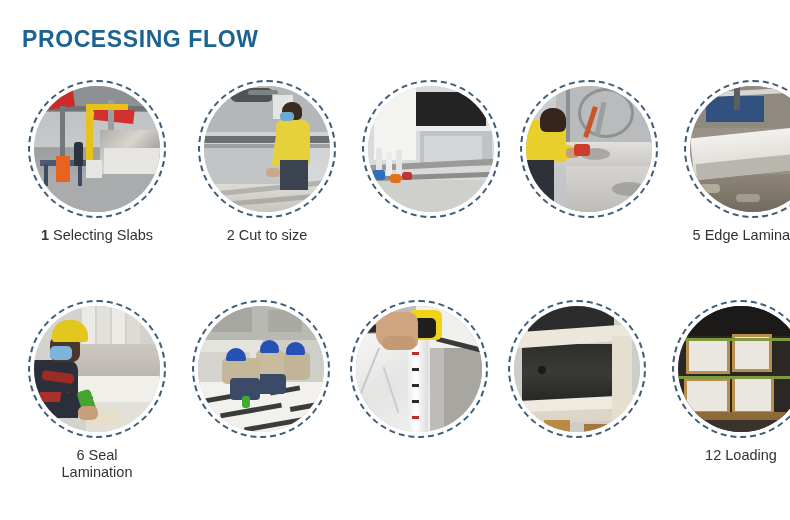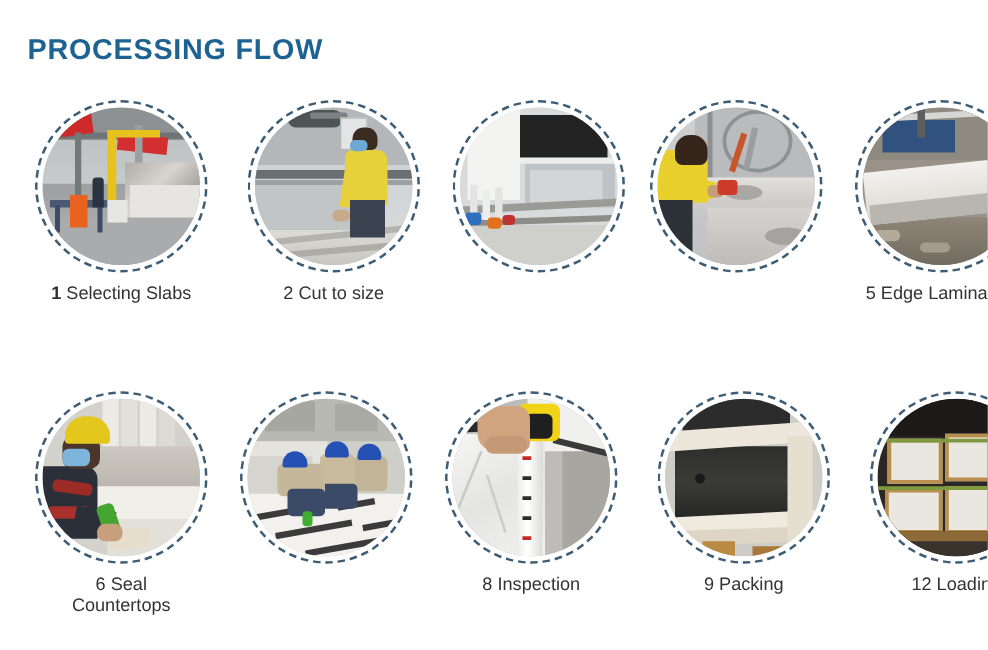--- a/index.html
+++ b/index.html
@@ -31,21 +31,21 @@
 
   
   .flow-row {
     position: absolute;
     left: 0;
     width: 790px;
     display: flex;
     justify-content: flex-start;
   }
   .flow-row.row-1 { top: 80px; }
-  .flow-row.row-2 { top: 313px; }
+  .flow-row.row-2 { top: 300px; }
 
   .step {
     width: 150px;
     margin-left: 20px;
     display: flex;
     flex-direction: column;
     align-items: center;
   }
   .step:first-child { margin-left: 22px; }
 
@@ -411,21 +411,21 @@
           <div class="s6-mask"></div>
         <div class="s6-arm"></div>
           <div class="s6-rag"></div>
         <div class="s6-grn"></div>
           <div class="s6-hand"></div>
       </div>
     </div>
     <div class="caption regular-num">
       <span class="num">6</span>
       <span>Seal</span>
-      <span class="line2">Countertops</span>
+      <span class="line2">Lamination</span>
     </div>
   </div>
 
   <div class="step">
     <div class="circle-frame">
       <div class="photo">
         <div class="s7-bg"></div>
           <div class="s7-far"></div>
         <div class="s7-far2"></div>
           <div class="s7-far3"></div>
@@ -466,45 +466,37 @@
           <div class="s8-tck2"></div>
           <div class="s8-tck3"></div>
         <div class="s8-tck4"></div>
           <div class="s8-tck5"></div>
         <div class="s8-case"></div>
           <div class="s8-case2"></div>
         <div class="s8-hand"></div>
           <div class="s8-fing"></div>
       </div>
     </div>
-    <div class="caption regular-num">
-      <span class="num">8</span>
-      <span>Inspection</span>
-    </div>
   </div>
 
   <div class="step">
     <div class="circle-frame">
       <div class="photo">
         <div class="s9-bg"></div>
           <div class="s9-dk"></div>
         <div class="s9-slab"></div>
           <div class="s9-dot"></div>
         <div class="s9-wd1"></div>
           <div class="s9-wd2"></div>
           <div class="s9-wd3"></div>
         <div class="s9-wd4"></div>
         <div class="s9-pl"></div>
           <div class="s9-pl2"></div>
       </div>
     </div>
-    <div class="caption regular-num">
-      <span class="num">9</span>
-      <span>Packing</span>
-    </div>
   </div>
 
   <div class="step">
     <div class="circle-frame">
       <div class="photo">
         <div class="s10-bg"></div>
           <div class="s10-dark"></div>
         <div class="crate s10-c1"></div>
           <div class="crate s10-c2"></div>
         <div class="crate s10-c4"></div>

